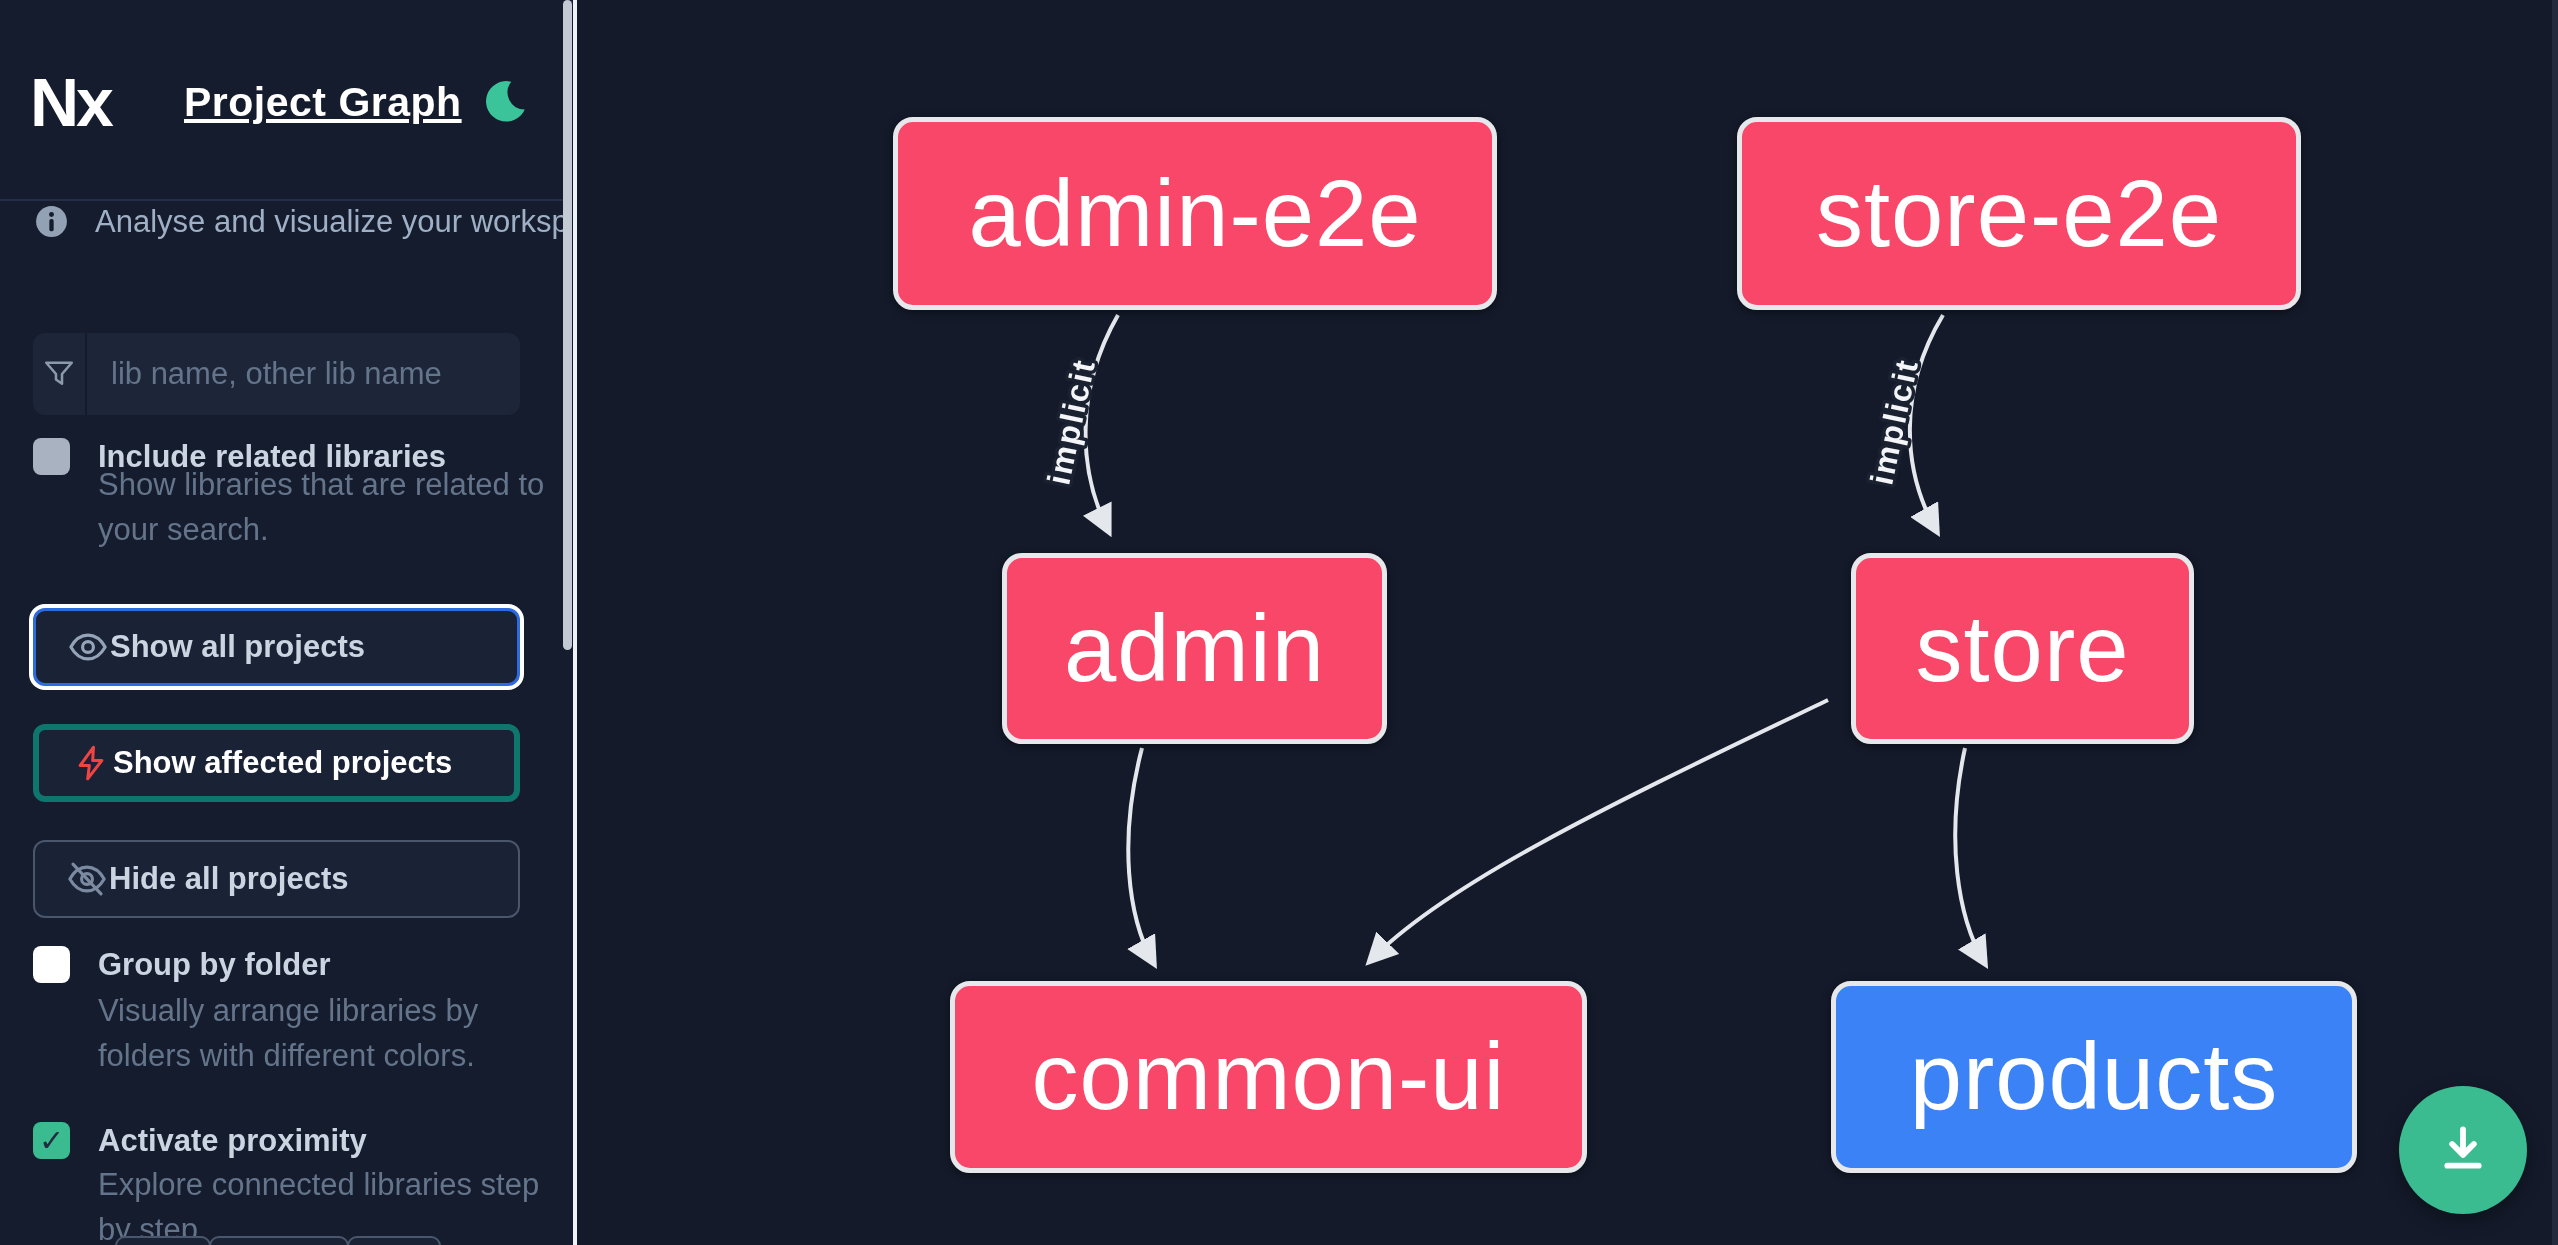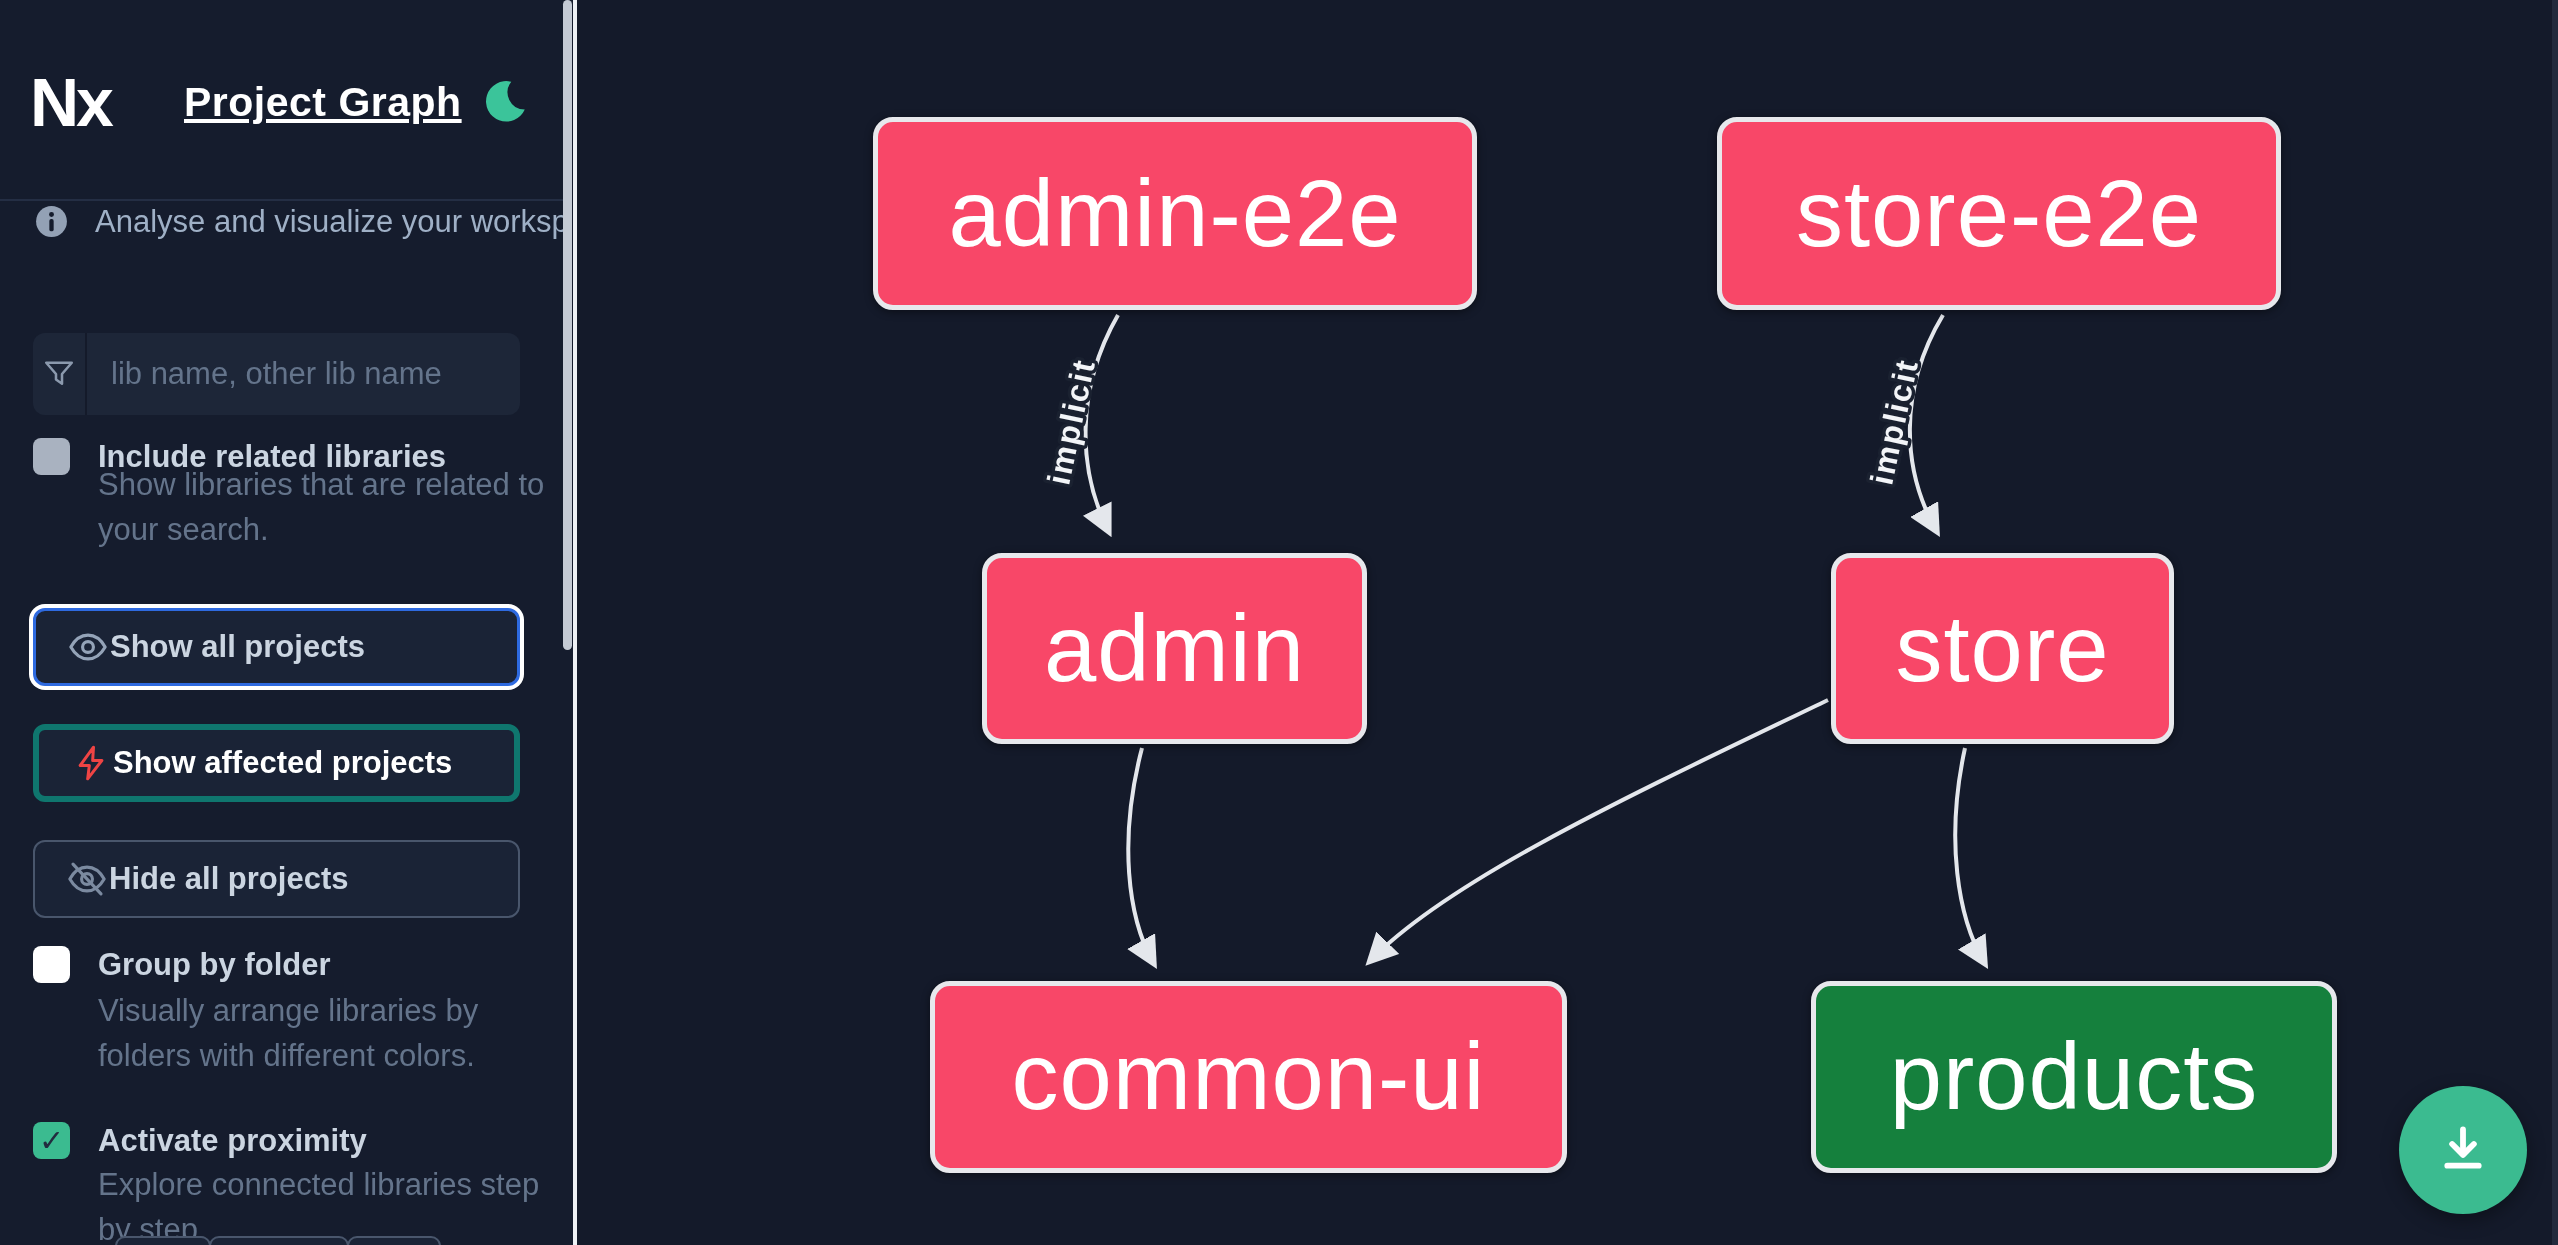--- a/index.html
+++ b/index.html
@@ -54,23 +54,23 @@
   
   .canvas{position:absolute;left:577px;top:0;width:1981px;height:1245px;background:#141a2a;}
   .right-strip{position:absolute;right:0;top:0;width:6px;height:100%;background:#222a3c;}
   .edges{position:absolute;left:0;top:0;width:1981px;height:1245px;}
   .edge{fill:none;stroke:#e4e7ec;stroke-width:4px;}
   .edge-label{font-size:32px;font-weight:700;fill:#f3f5f8;stroke:#1a2130;stroke-width:7px;
               paint-order:stroke;stroke-linejoin:round;letter-spacing:2px;
               font-family:"Liberation Sans","DejaVu Sans",sans-serif;}
   .gnode{position:absolute;box-sizing:border-box;border:5px solid #e7e8ec;border-radius:20px;
          display:flex;align-items:center;justify-content:center;color:#ffffff;font-size:94px;
-         letter-spacing:1px;cursor:pointer;box-shadow:0 2px 8px rgba(0,0,0,.45);}
+         letter-spacing:1px;cursor:pointer;box-shadow:0 2px 8px rgba(0,0,0,.45);margin-left:20px;}
   .node-pink{background:#f84768;}
-  .node-gray{background:#15803d;}
+  .node-gray{background:#3b82f6;}
 
   .download-btn{position:absolute;left:1822px;top:1086px;width:128px;height:128px;border-radius:50%;
                 background:#3bbb90;border:none;display:flex;align-items:center;justify-content:center;
                 cursor:pointer;box-shadow:0 6px 18px rgba(0,0,0,.35);}
 </style>
 </head>
 <body>
 
 <div class="app">
 

